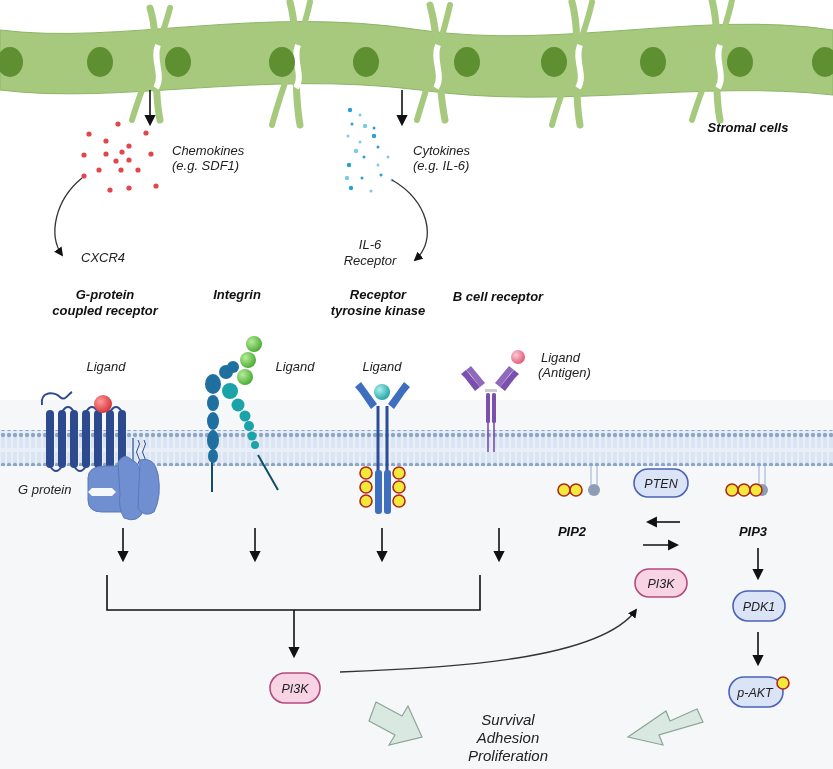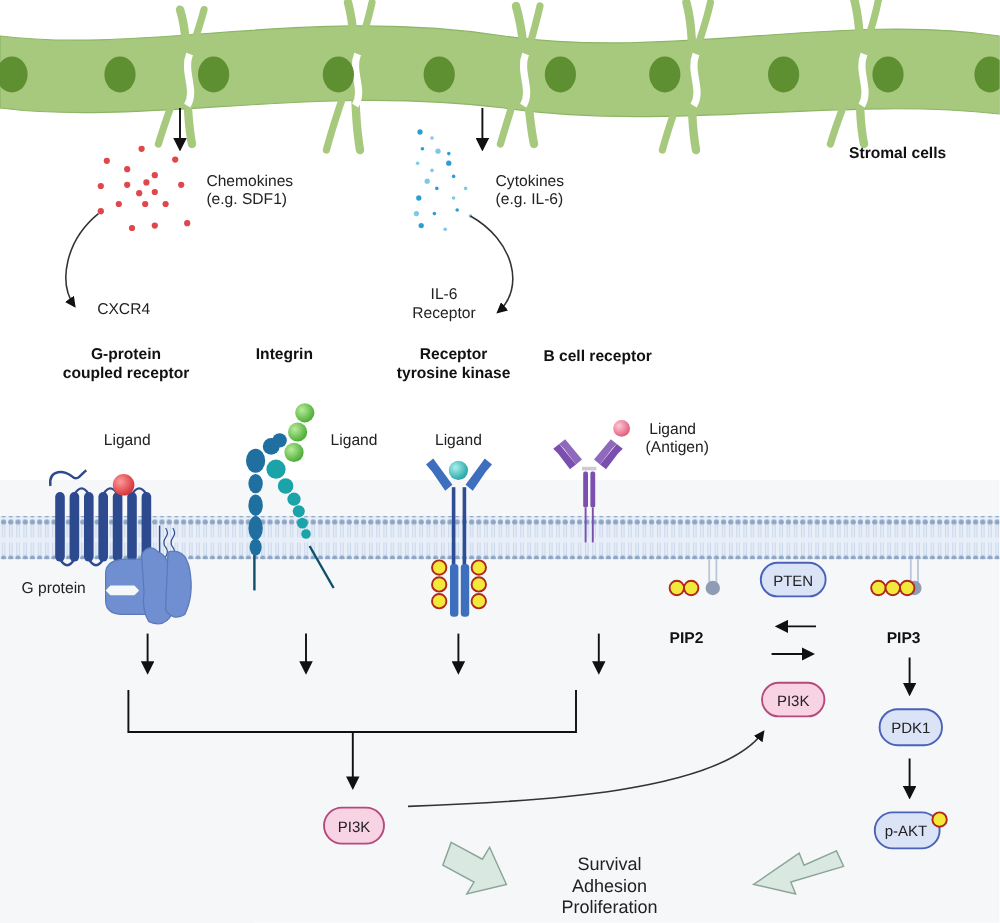--- a/index.html
+++ b/index.html
@@ -1,17 +1,17 @@
 <!DOCTYPE html>
 <html><head>
 <meta charset="utf-8">
 <style>
   html,body{margin:0;padding:0;background:#ffffff;}
   body{width:833px;height:769px;overflow:hidden;font-family:"Liberation Sans",sans-serif;}
-  #stage{position:relative;width:833px;height:575px;}
+  #stage{position:relative;width:833px;height:575px;font-style:italic;}
   svg{position:absolute;left:0;top:0;}
   .lbl{font-family:"Liberation Sans",sans-serif;font-size:13px;fill:#222;}
   .bold{font-weight:bold;font-size:13px;fill:#111;}
   .node{font-family:"Liberation Sans",sans-serif;font-size:12.5px;fill:#222;}
   .out{font-family:"Liberation Sans",sans-serif;font-size:15px;fill:#222;}
 </style>
 </head>
 <body>
 
 <div id="stage">

